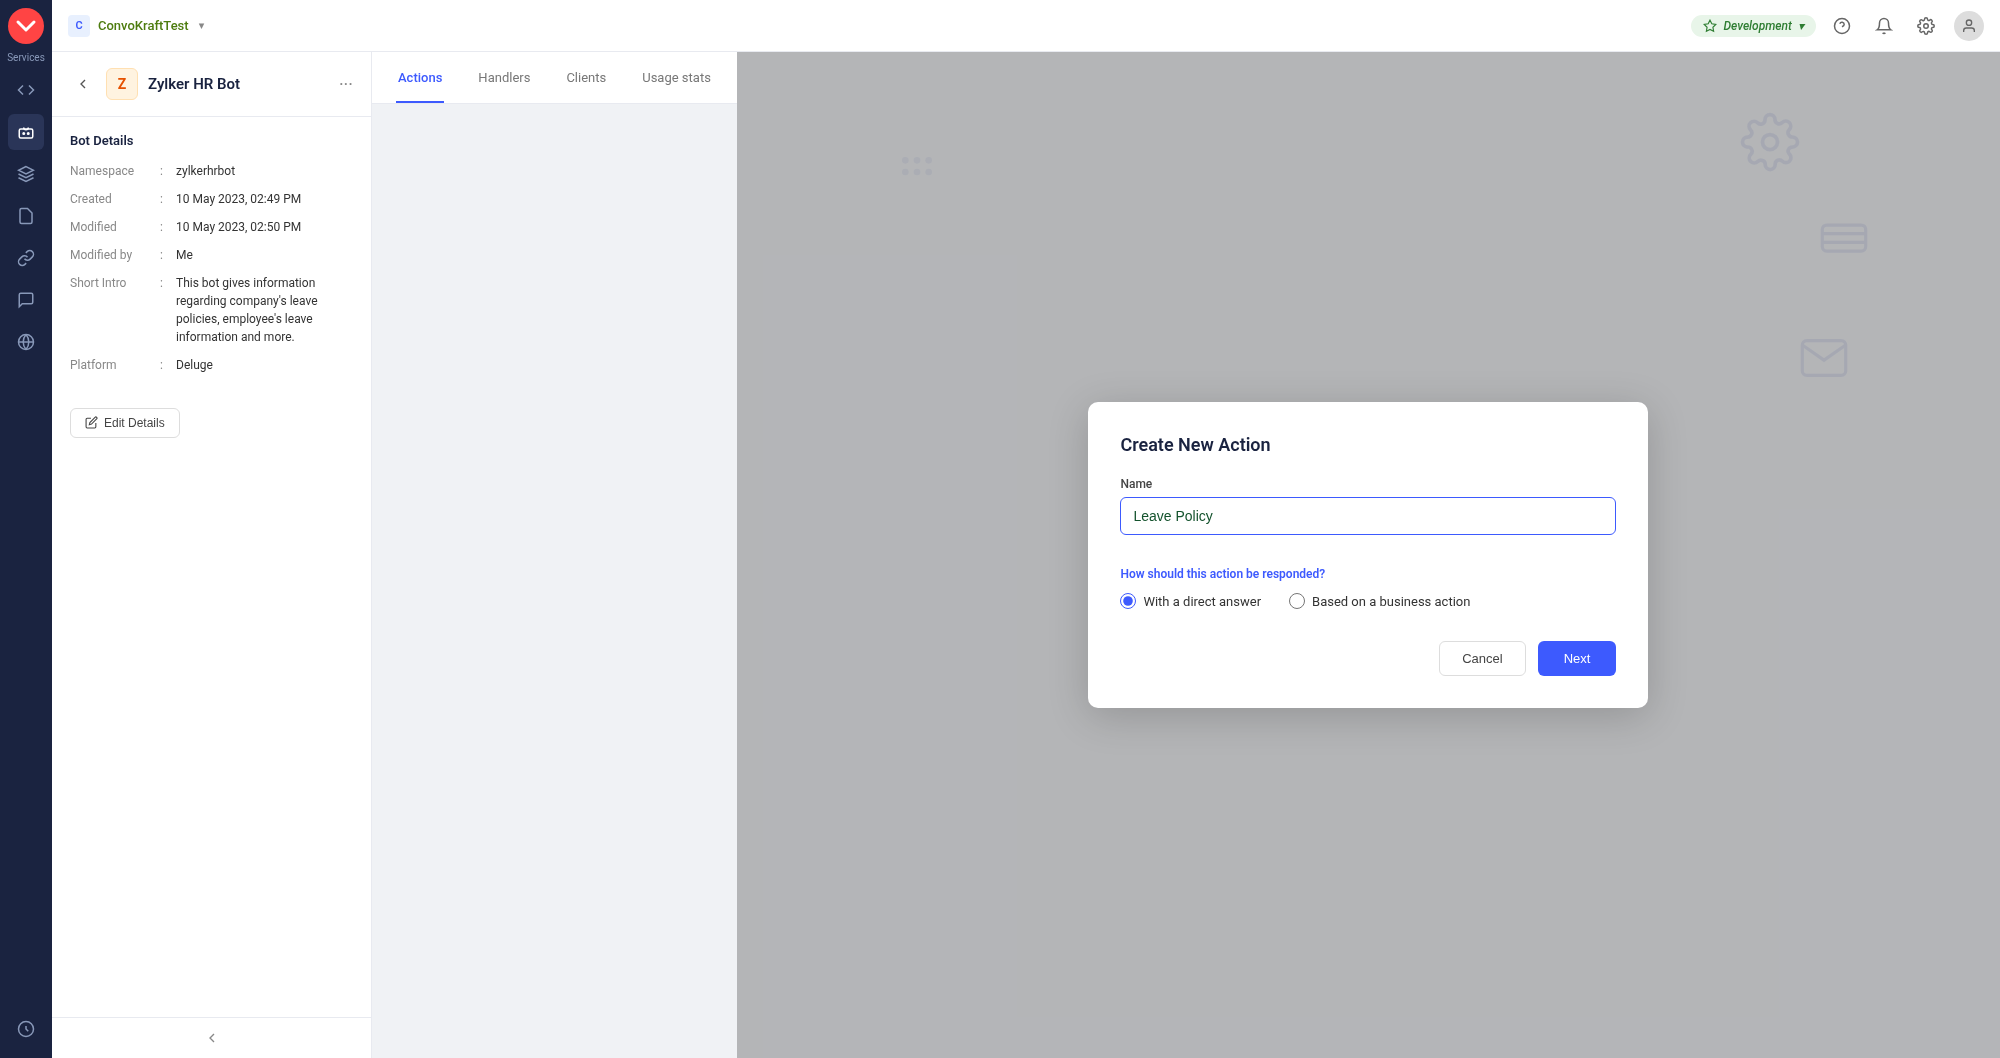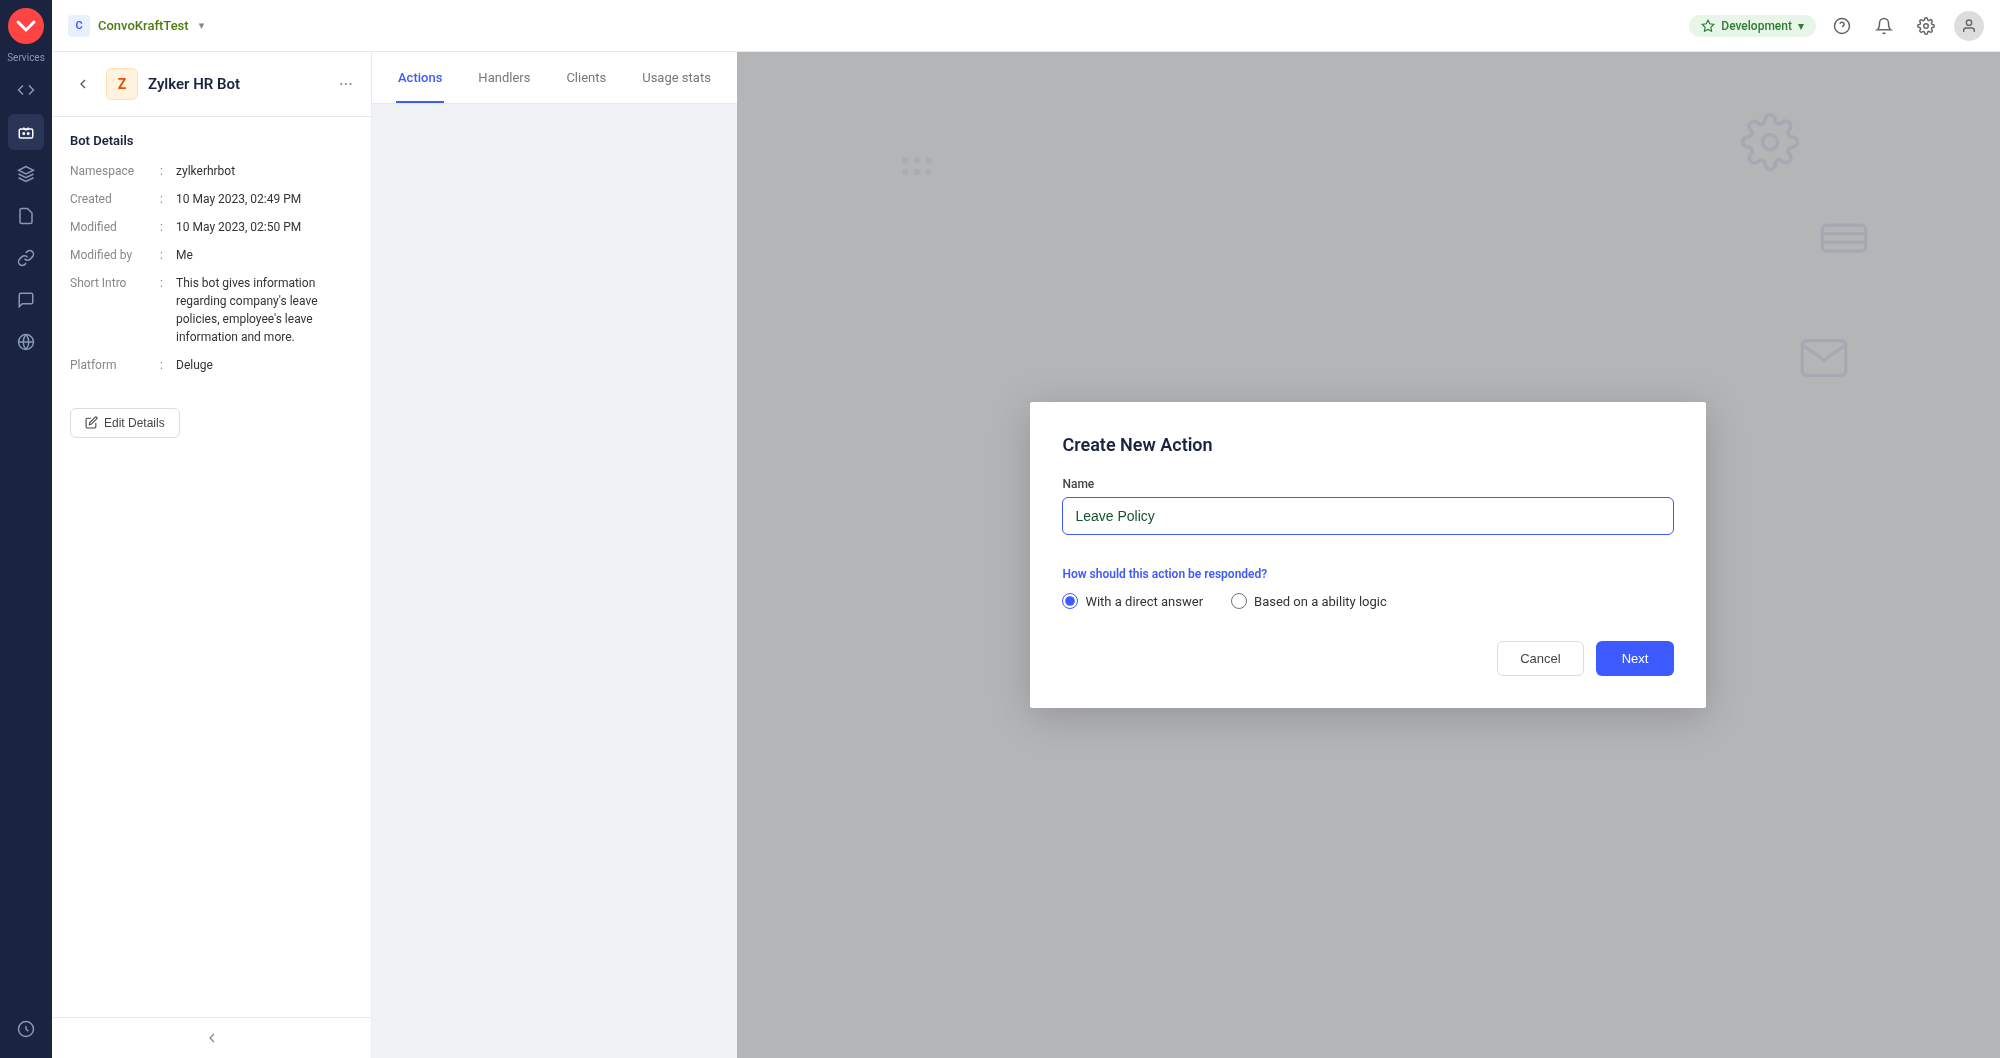--- a/index.html
+++ b/index.html
@@ -69,20 +69,21 @@
     }
     .workspace-name {
       font-size: 13px; font-weight: 500; color: #4d7c0f;
     }
     .workspace-arrow { color: #888; font-size: 11px; margin-left: 2px; }
     .env-badge {
       display: flex; align-items: center; gap: 6px;
       background: #e8f5e9; border-radius: 20px; padding: 4px 12px;
       font-size: 12px; font-weight: 500; color: #2e7d32;
       cursor: pointer;
+      font-style: italic;
     }
     .env-badge svg { width: 14px; height: 14px; }
     .top-bar-right {
       display: flex; align-items: center; gap: 14px;
     }
     .top-bar-icon {
       width: 28px; height: 28px;
       display: flex; align-items: center; justify-content: center;
       color: #666; cursor: pointer; border-radius: 50%;
     }
@@ -274,23 +275,23 @@
       position: absolute;
       top: 0; left: 0; right: 0; bottom: 0;
       background: rgba(0,0,0,0.25);
       display: flex;
       align-items: center;
       justify-content: center;
       z-index: 100;
     }
     .modal {
       background: #fff;
-      border-radius: 2px;
+      border-radius: 10px;
       padding: 32px;
-      width: 676px;
+      width: 560px;
       max-width: 90%;
       box-shadow: 0 8px 40px rgba(0,0,0,0.18);
     }
     .modal-title {
       font-size: 18px;
       font-weight: 600;
       color: #1a2340;
       margin-bottom: 22px;
     }
     .form-group {
@@ -615,21 +616,21 @@
 
             <div class="form-group">
               <div class="response-question">How should this action be responded?</div>
               <div class="radio-group">
                 <label class="radio-option">
                   <input type="radio" class="radio-input" name="response-type" checked="" style="">
                   <span>With a direct answer</span>
                 </label>
                 <label class="radio-option">
                   <input type="radio" class="radio-input" name="response-type" style="">
-                  <span>Based on a ability logic</span>
+                  <span>Based on a business action</span>
                 </label>
               </div>
             </div>
 
             <div class="modal-footer">
               <button class="cancel-btn">Cancel</button>
               <button class="next-btn">Next</button>
             </div>
           </div>
         </div>

